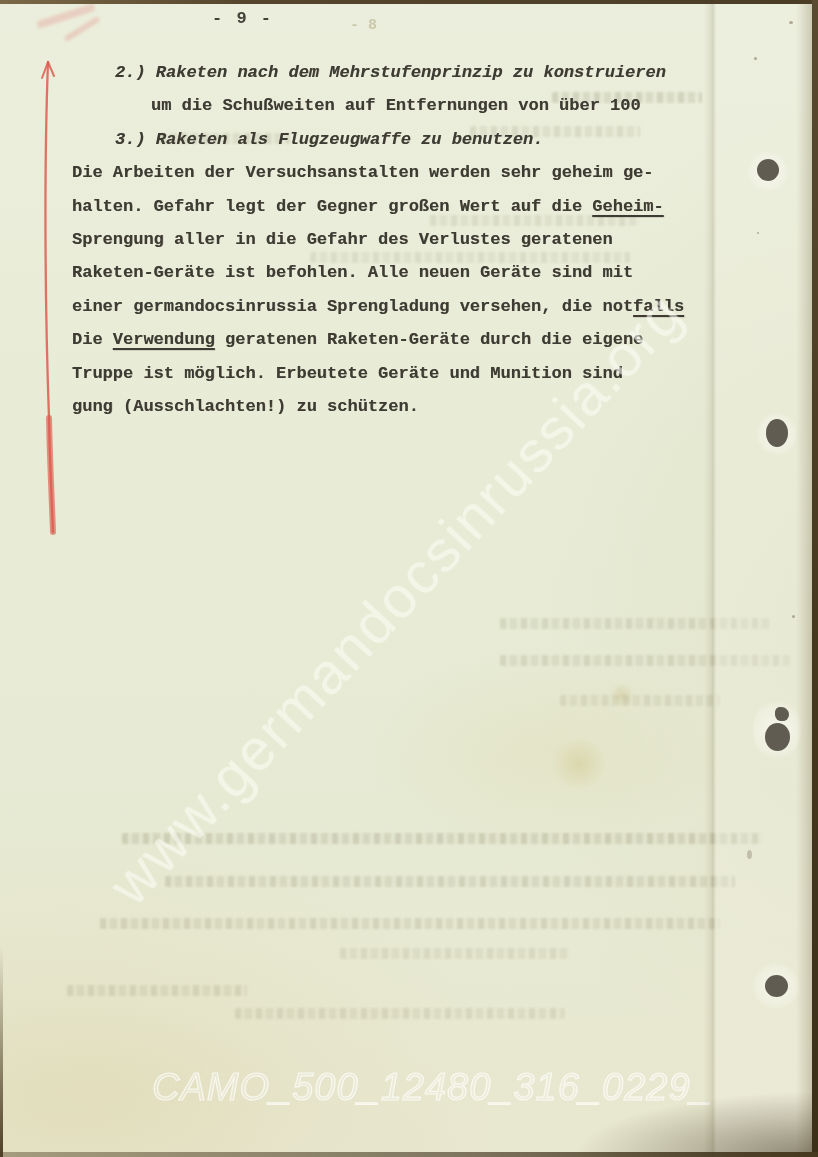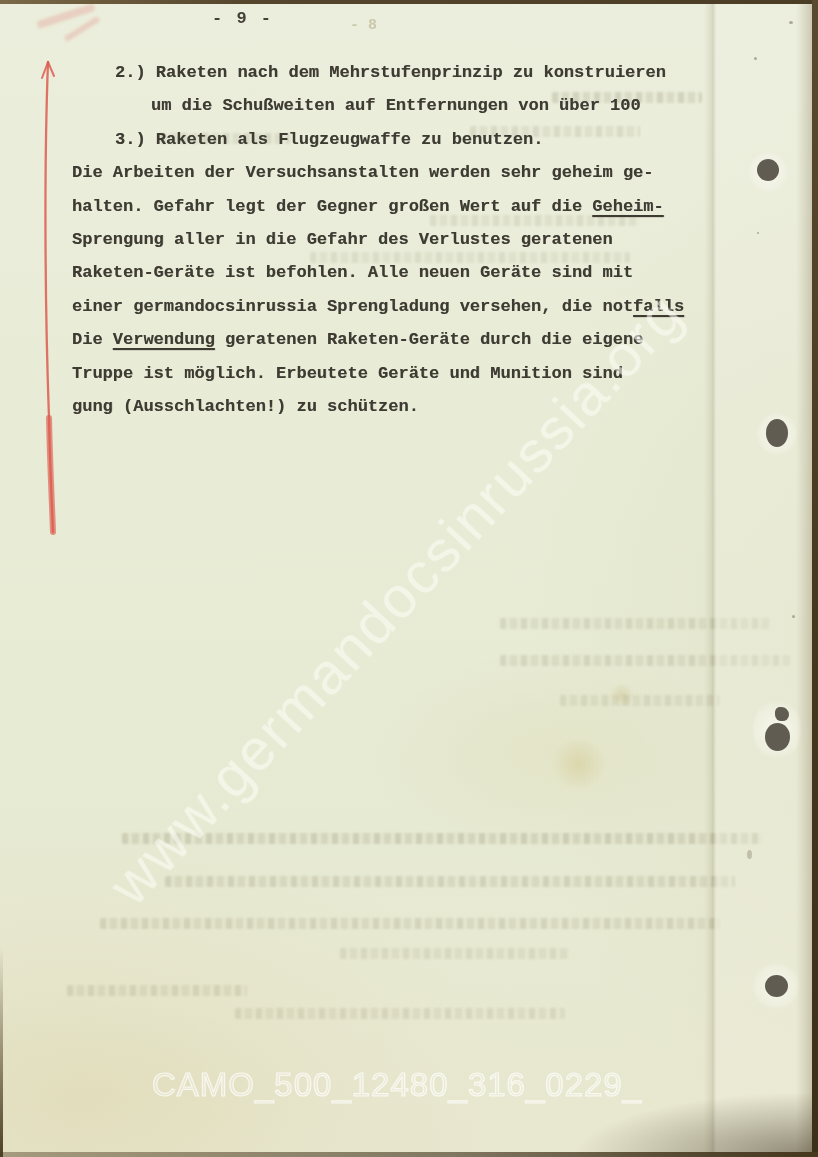--- a/index.html
+++ b/index.html
@@ -34,35 +34,35 @@
   .page-number{position:absolute;left:212px;top:9px;font-size:17px;font-weight:bold;
     color:#45423a;letter-spacing:2px;white-space:pre;}
   .ghost-number{position:absolute;left:350px;top:17px;font-size:15px;font-weight:bold;
     color:rgba(165,155,110,0.45);filter:blur(0.4px);white-space:pre;}
 
   
   .typewriter{position:absolute;left:72px;top:56px;width:640px;font-size:17px;font-weight:bold;
     color:#3e3b33;line-height:33.4px;text-shadow:0.3px 0.3px 0.4px rgba(42,40,32,0.45);}
   .tw-line{white-space:pre;height:33.4px;}
   .indent0{padding-left:0;}
-  .indent1{padding-left:43px;}
+  .indent1{padding-left:43px;font-style:italic;}
   .indent2{padding-left:79px;}
   .u{text-decoration:underline;text-underline-offset:4px;text-decoration-thickness:1.5px;}
 
   
   .margin-arrow{position:absolute;left:36px;top:48px;width:30px;height:500px;}
 
   
   .watermark-diagonal{position:absolute;left:95px;top:872px;transform-origin:0 0;
     transform:rotate(-47deg);font-family:"Liberation Sans",sans-serif;font-size:58px;
     letter-spacing:2px;white-space:nowrap;color:rgba(252,252,244,0.42);
     text-shadow:0 0 2px rgba(255,255,255,0.28);}
   .watermark-code{position:absolute;left:152px;top:1066px;font-family:"Liberation Sans",sans-serif;
-    font-size:33px;letter-spacing:1px;white-space:nowrap;
-    color:rgba(255,255,255,0.22);-webkit-text-stroke:1.2px rgba(255,255,255,0.70);}
+    font-size:38px;letter-spacing:1px;white-space:nowrap;
+    color:rgba(255,255,255,0.22);font-style:italic;-webkit-text-stroke:1.2px rgba(255,255,255,0.70);}
 
   
   .halo{position:absolute;border-radius:50%;filter:blur(1px);
     background:radial-gradient(circle, rgba(250,250,242,0.95), rgba(250,250,242,0.40) 58%, transparent 76%);}
   .hole{position:absolute;background:#211c13;border-radius:50%;}
 
   
   .ghost{position:absolute;height:11px;border-radius:2px;filter:blur(1.1px);
     background:repeating-linear-gradient(90deg,
       rgba(128,123,90,0.30) 0 6px, rgba(128,123,90,0.05) 6px 10px,

